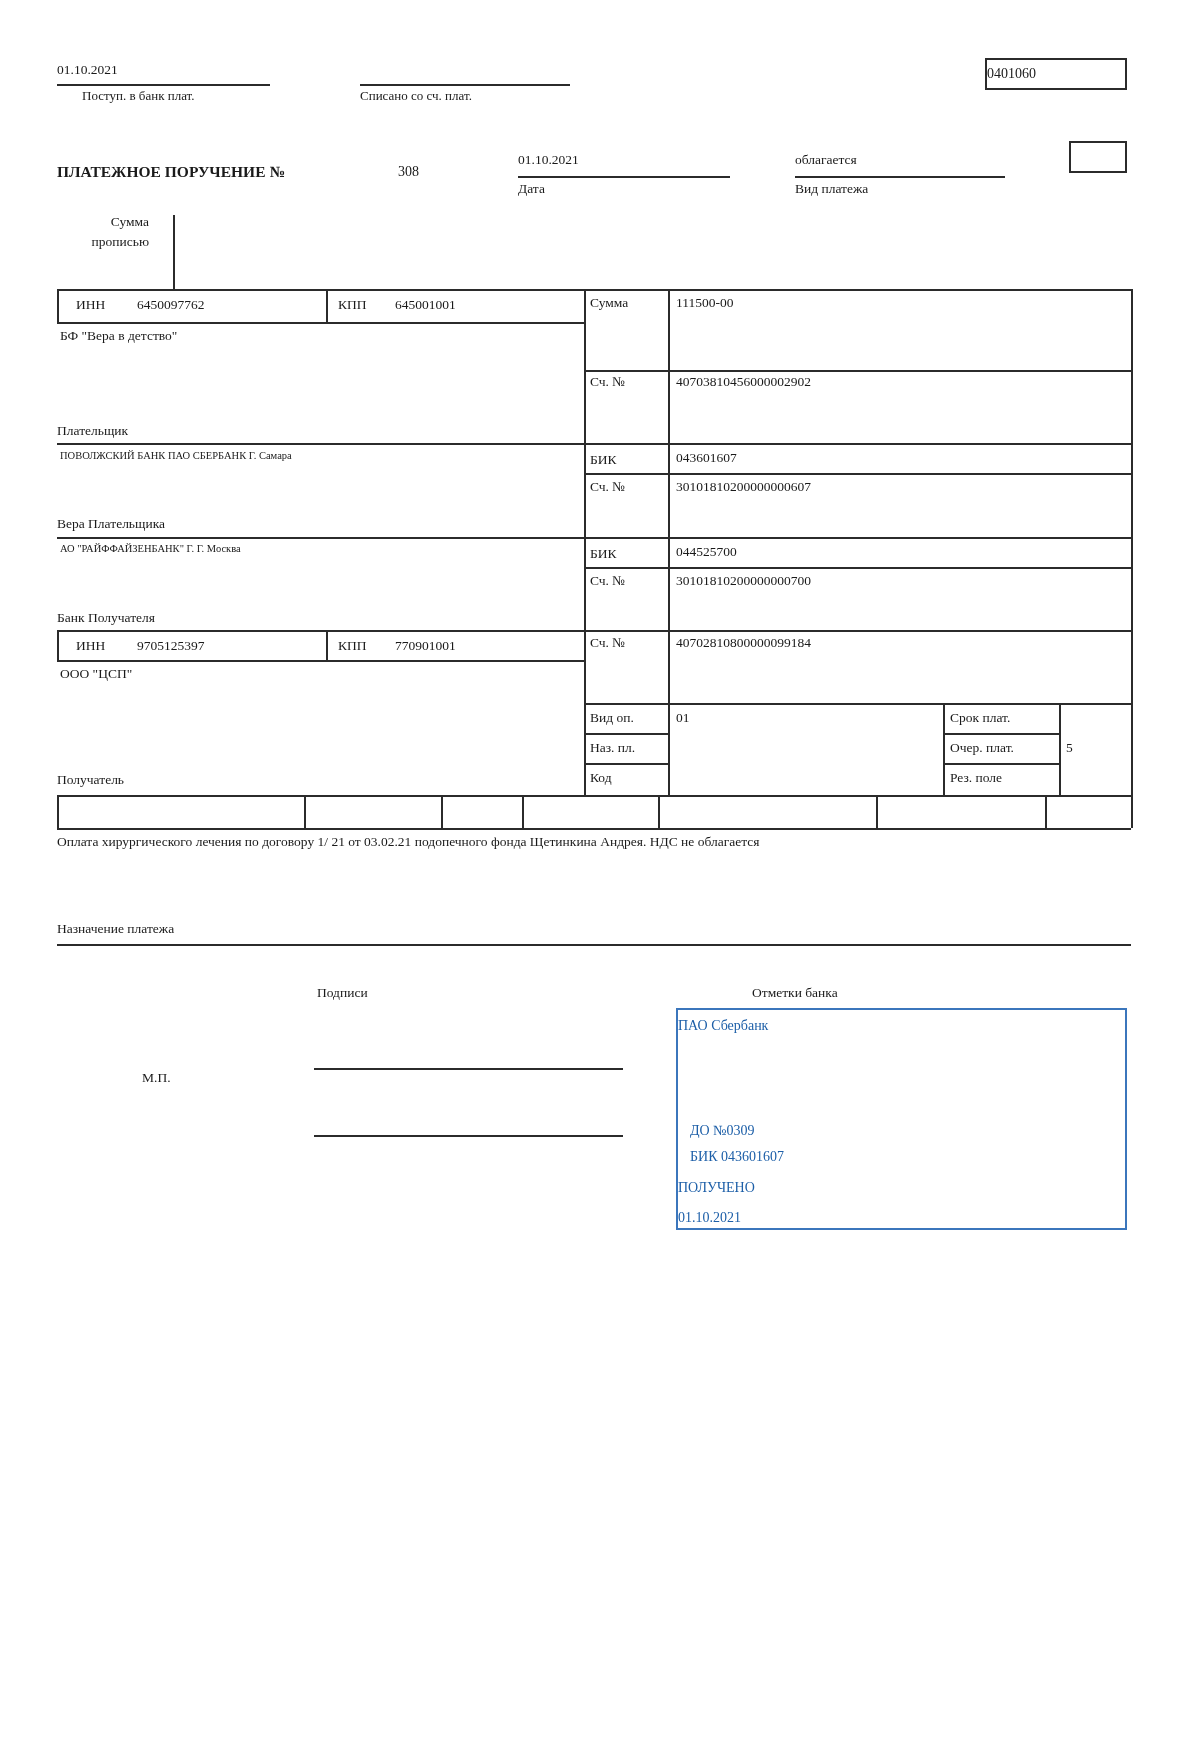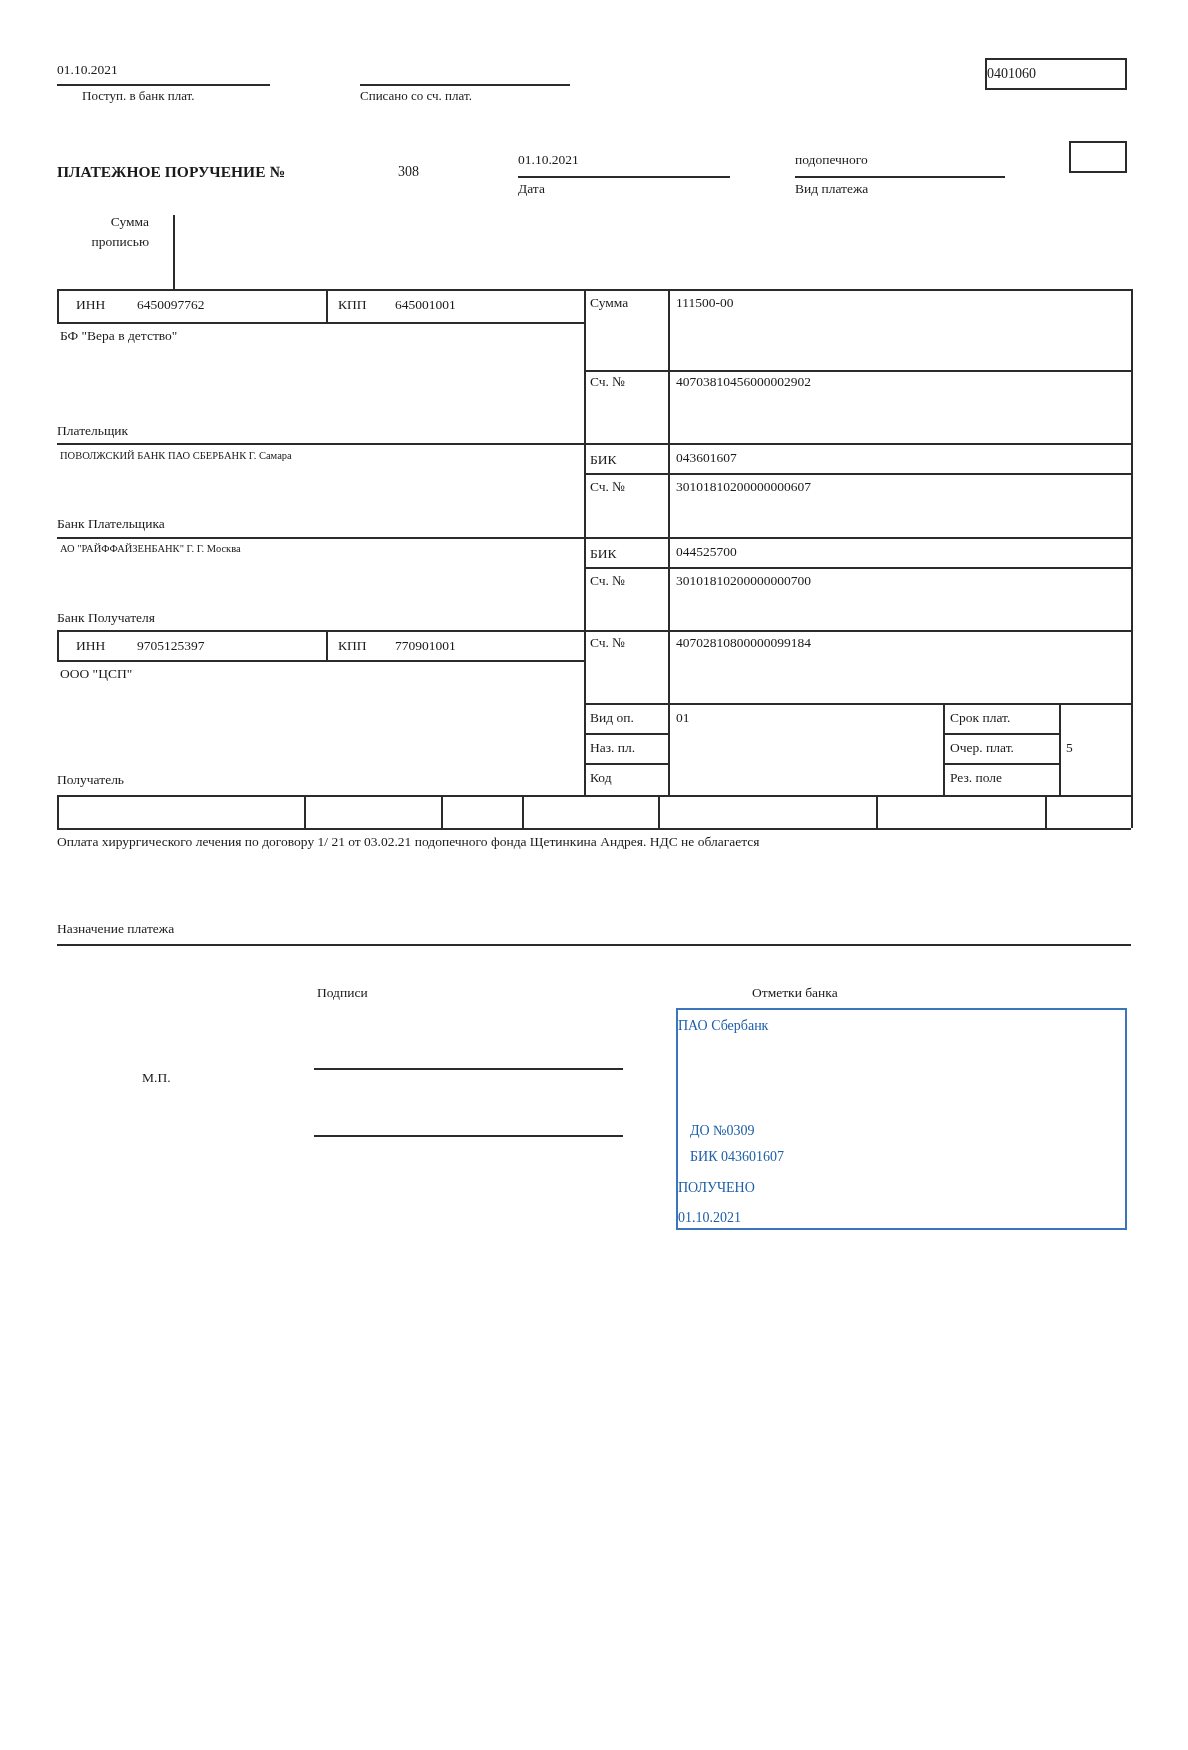--- a/index.html
+++ b/index.html
@@ -34,21 +34,21 @@
     <div class="txt ctr" style="left:0;top:6px;width:138px;font-size:14px">0401060</div>
   </div>
 
   <div class="txt bold" style="left:57px;top:163px;font-size:15.5px">ПЛАТЕЖНОЕ ПОРУЧЕНИЕ №</div>
   <div class="txt" style="left:398px;top:164px;font-size:14px">308</div>
 
   <div class="txt ctr" style="left:518px;top:152px;width:212px">01.10.2021</div>
   <div class="hline" style="left:518px;top:176px;width:212px"></div>
   <div class="txt ctr" style="left:518px;top:181px;width:212px">Дата</div>
 
-  <div class="txt ctr" style="left:795px;top:152px;width:210px">подопечного</div>
+  <div class="txt ctr" style="left:795px;top:152px;width:210px">облагается</div>
   <div class="hline" style="left:795px;top:176px;width:210px"></div>
   <div class="txt ctr" style="left:795px;top:181px;width:210px">Вид платежа</div>
 
   <div class="box" style="left:1069px;top:141px;width:58px;height:32px"></div>
 
   <div class="txt wrap" style="left:57px;top:212px;width:92px;line-height:20px">Сумма прописью</div>
   <div class="vline" style="left:173px;top:215px;height:74px"></div>
   <div class="txt" style="left:185px;top:220px"></div>
 
   <div class="hline" style="left:57px;top:289px;width:1074px"></div>
@@ -96,21 +96,21 @@
   <div class="txt" style="left:60px;top:328px">БФ "Вера в детство"</div>
   <div class="txt" style="left:590px;top:374px">Сч. №</div>
   <div class="txt" style="left:676px;top:374px">40703810456000002902</div>
   <div class="txt" style="left:57px;top:423px">Плательщик</div>
 
   <div class="txt sm" style="left:60px;top:450px">ПОВОЛЖСКИЙ БАНК ПАО СБЕРБАНК Г. Самара</div>
   <div class="txt" style="left:590px;top:452px">БИК</div>
   <div class="txt" style="left:676px;top:450px">043601607</div>
   <div class="txt" style="left:590px;top:479px">Сч. №</div>
   <div class="txt" style="left:676px;top:479px">30101810200000000607</div>
-  <div class="txt" style="left:57px;top:516px">Банк Плательщика</div>
+  <div class="txt" style="left:57px;top:516px">Вера Плательщика</div>
 
   <div class="txt sm" style="left:60px;top:543px">АО "РАЙФФАЙЗЕНБАНК" Г. Г. Москва</div>
   <div class="txt" style="left:590px;top:546px">БИК</div>
   <div class="txt" style="left:676px;top:544px">044525700</div>
   <div class="txt" style="left:590px;top:573px">Сч. №</div>
   <div class="txt" style="left:676px;top:573px">30101810200000000700</div>
   <div class="txt" style="left:57px;top:610px">Банк Получателя</div>
 
   <div class="txt" style="left:76px;top:638px">ИНН</div>
   <div class="txt" style="left:137px;top:638px">9705125397</div>

